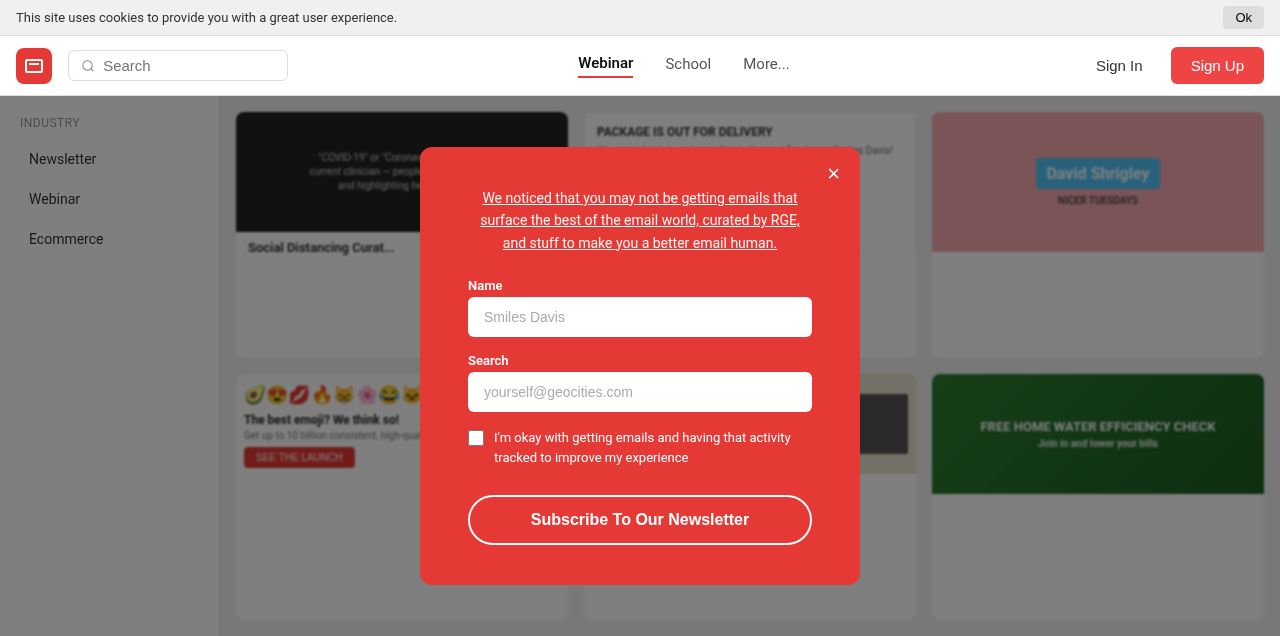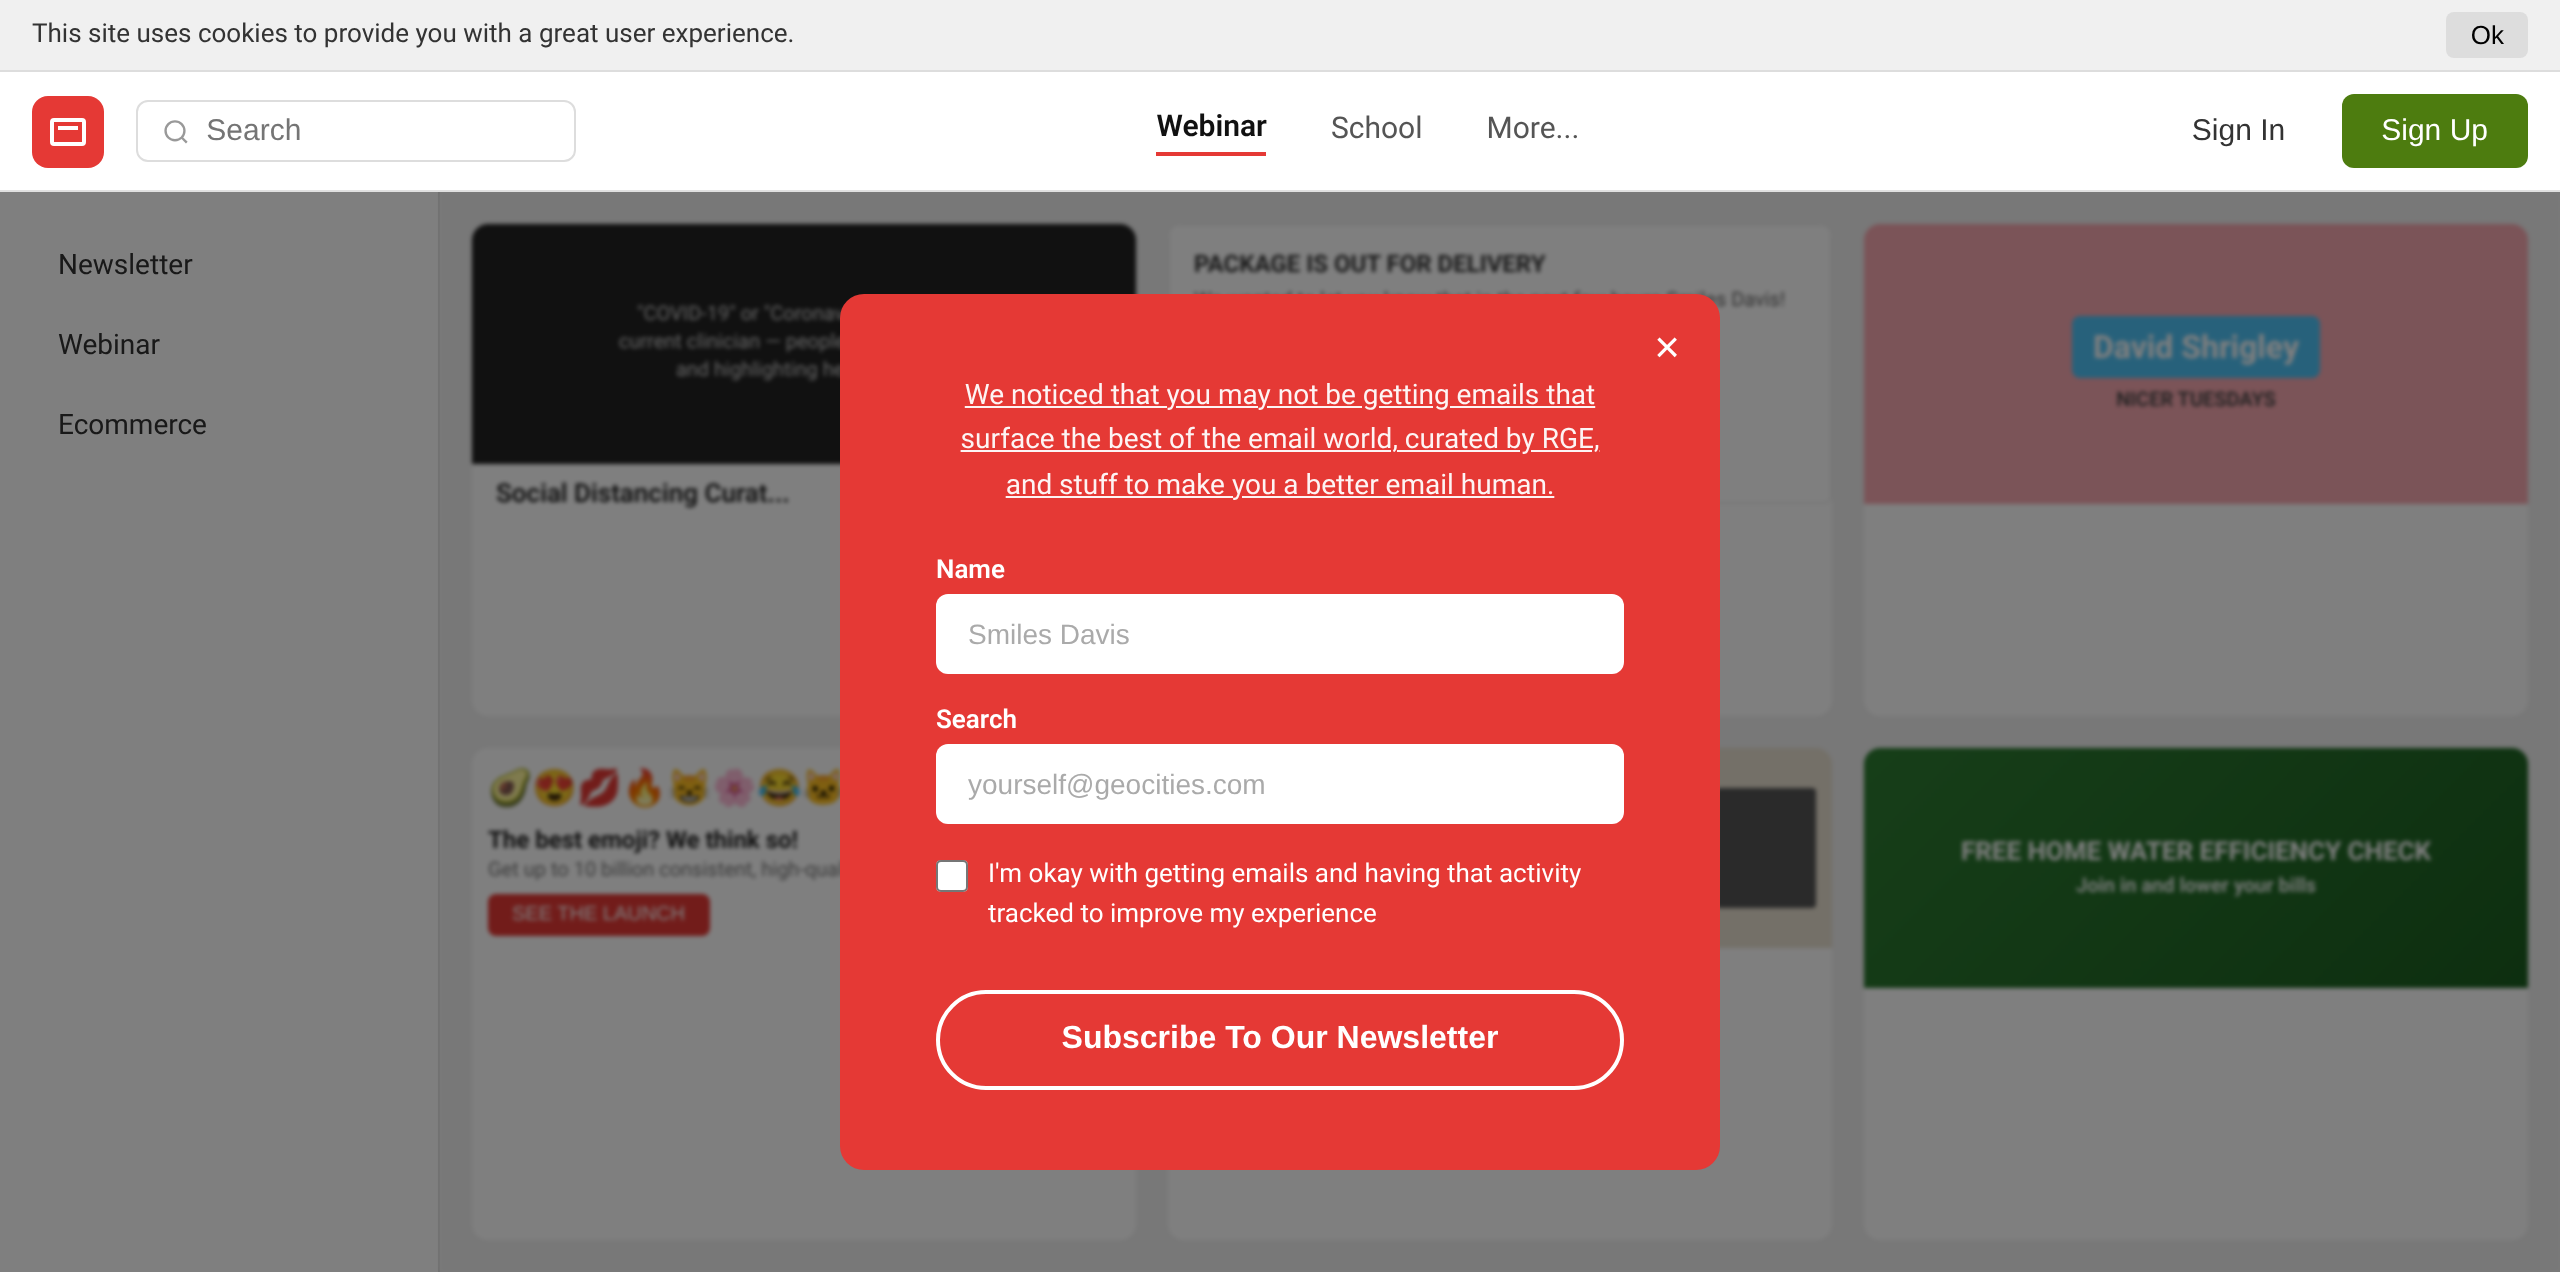--- a/index.html
+++ b/index.html
@@ -106,21 +106,21 @@
     }
     .sign-in-btn {
       background: none;
       border: none;
       font-size: 15px;
       color: #333;
       cursor: pointer;
       padding: 8px 16px;
     }
     .sign-up-btn {
-      background: #4d7c0f;
+      background: #ef4444;
       color: #fff;
       border: none;
       border-radius: 6px;
       padding: 10px 20px;
       font-size: 15px;
       cursor: pointer;
       font-weight: 500;
     }
 
     
@@ -303,20 +303,21 @@
   </nav>
   <div class="header-right">
     <button class="sign-in-btn">Sign In</button>
     <button class="sign-up-btn">Sign Up</button>
   </div>
 </header>
 
 <div class="main-layout">
 
   <aside class="sidebar">
+    <div class="sidebar-section-header">INDUSTRY</div>
     <div class="sidebar-item">
       <span>Newsletter</span>
     </div>
     <div class="sidebar-item">
       <span>Webinar</span>
     </div>
     <div class="sidebar-item">
       <span>Ecommerce</span>
     </div>
   </aside>

